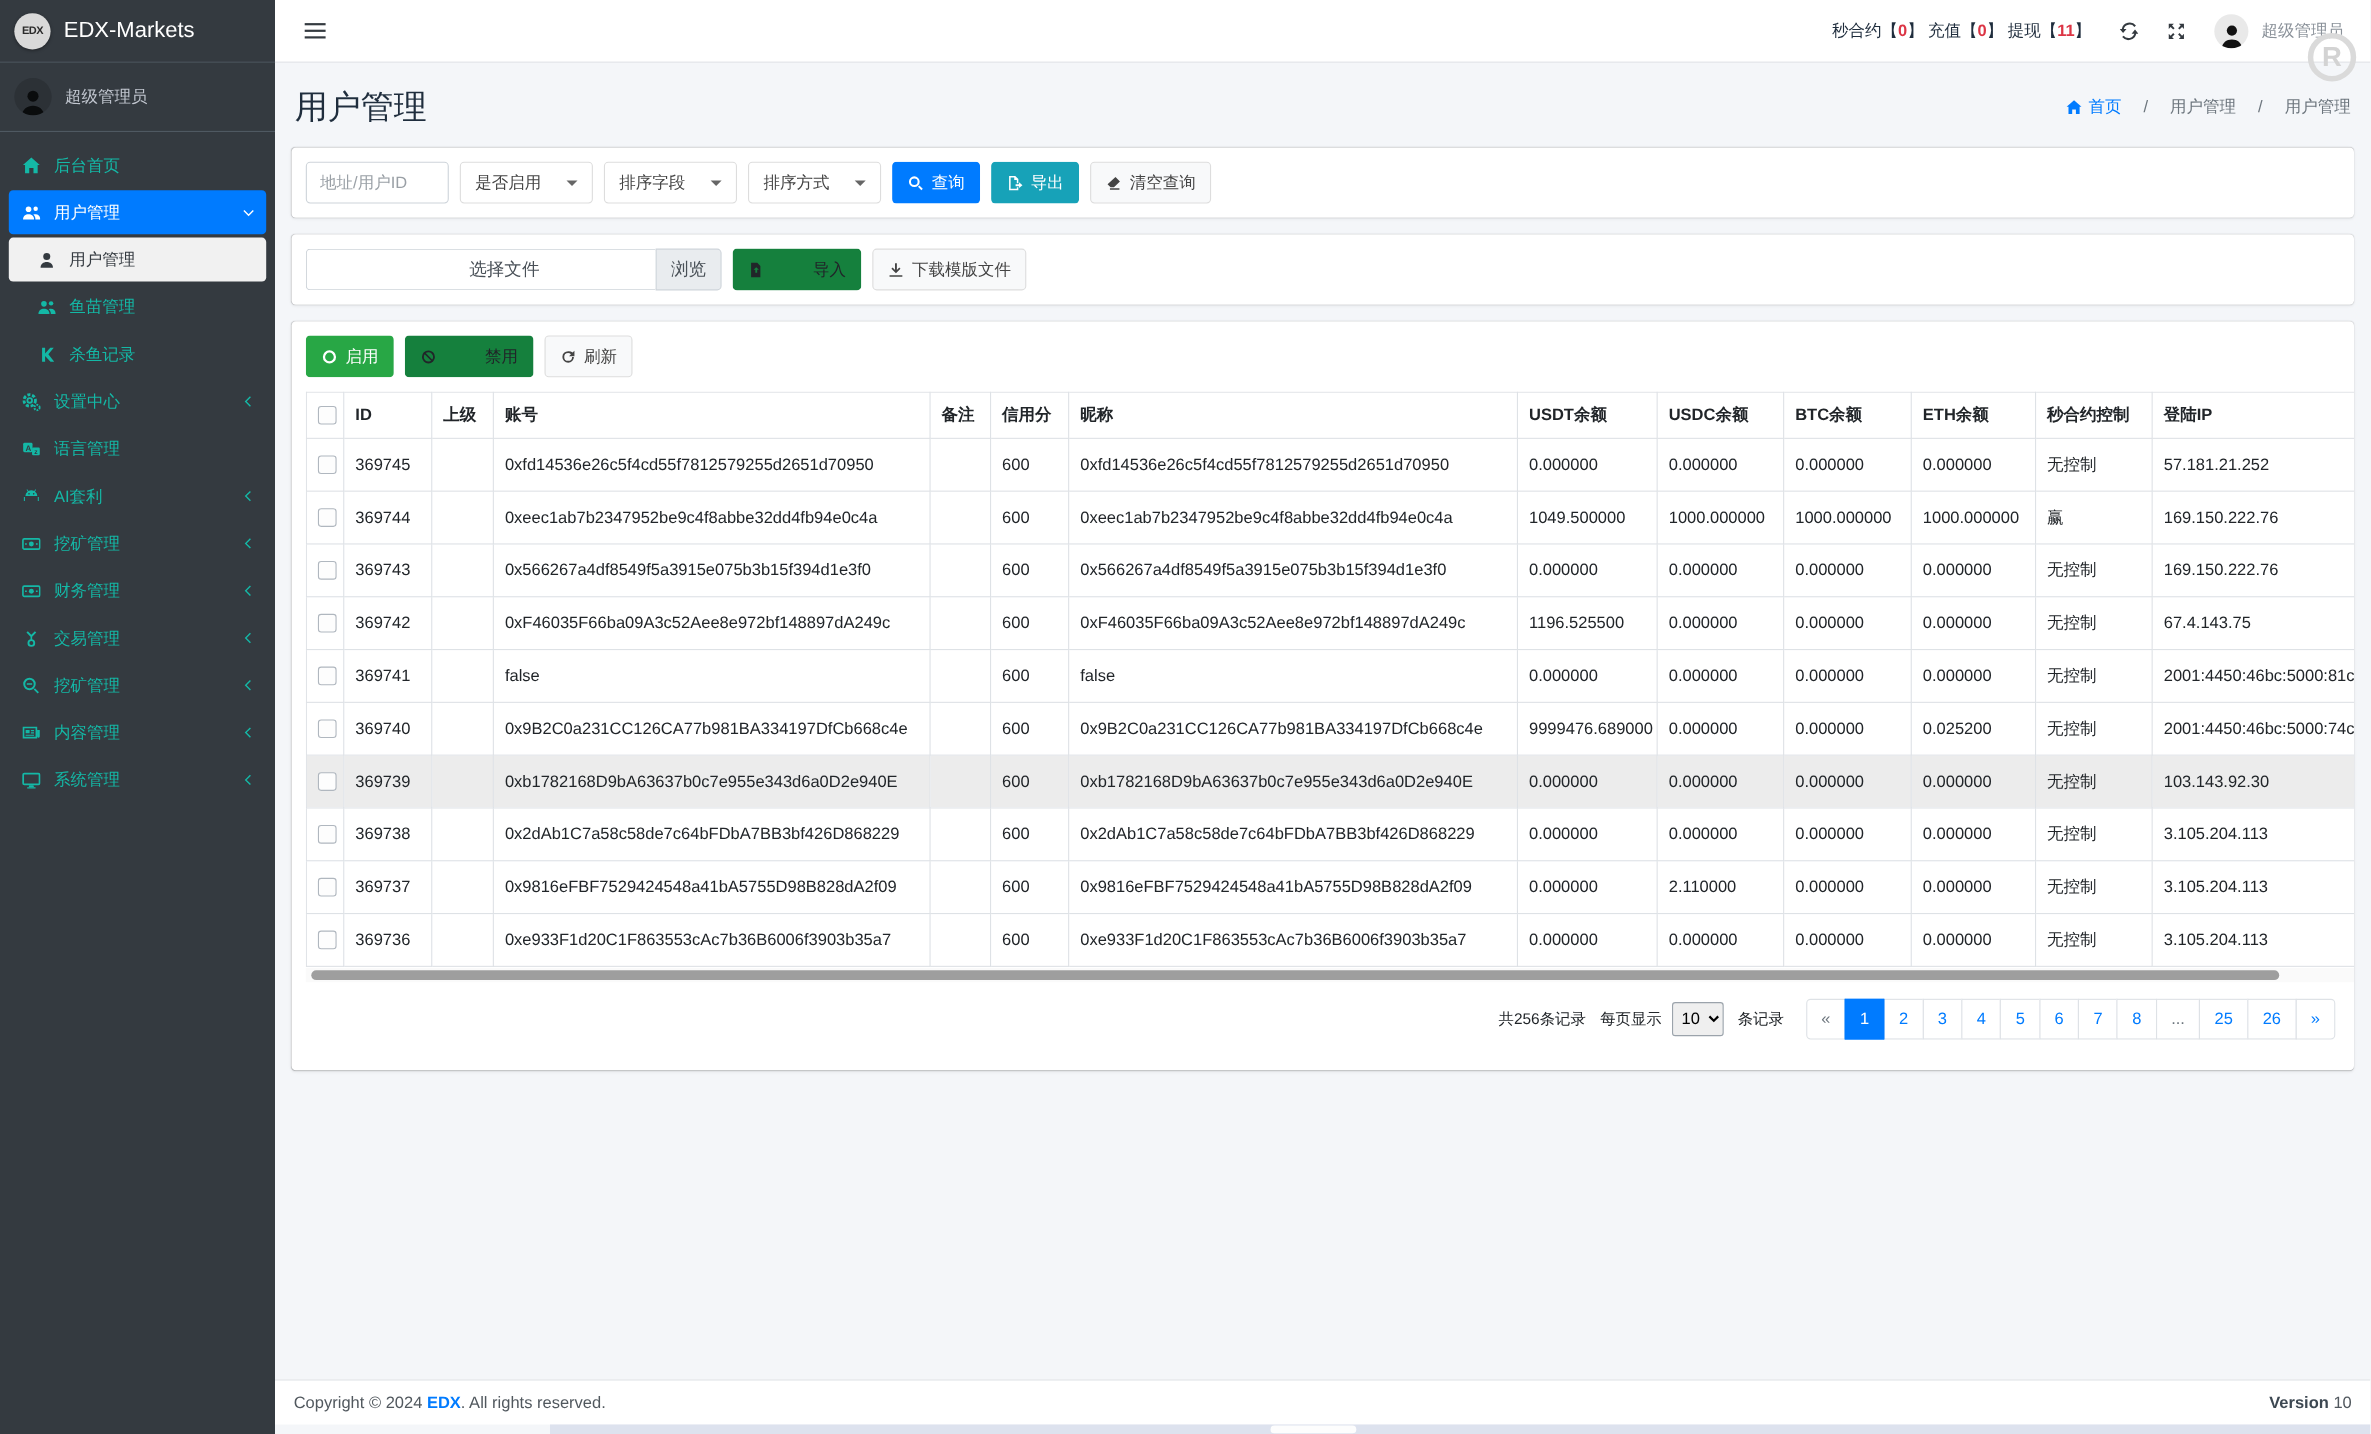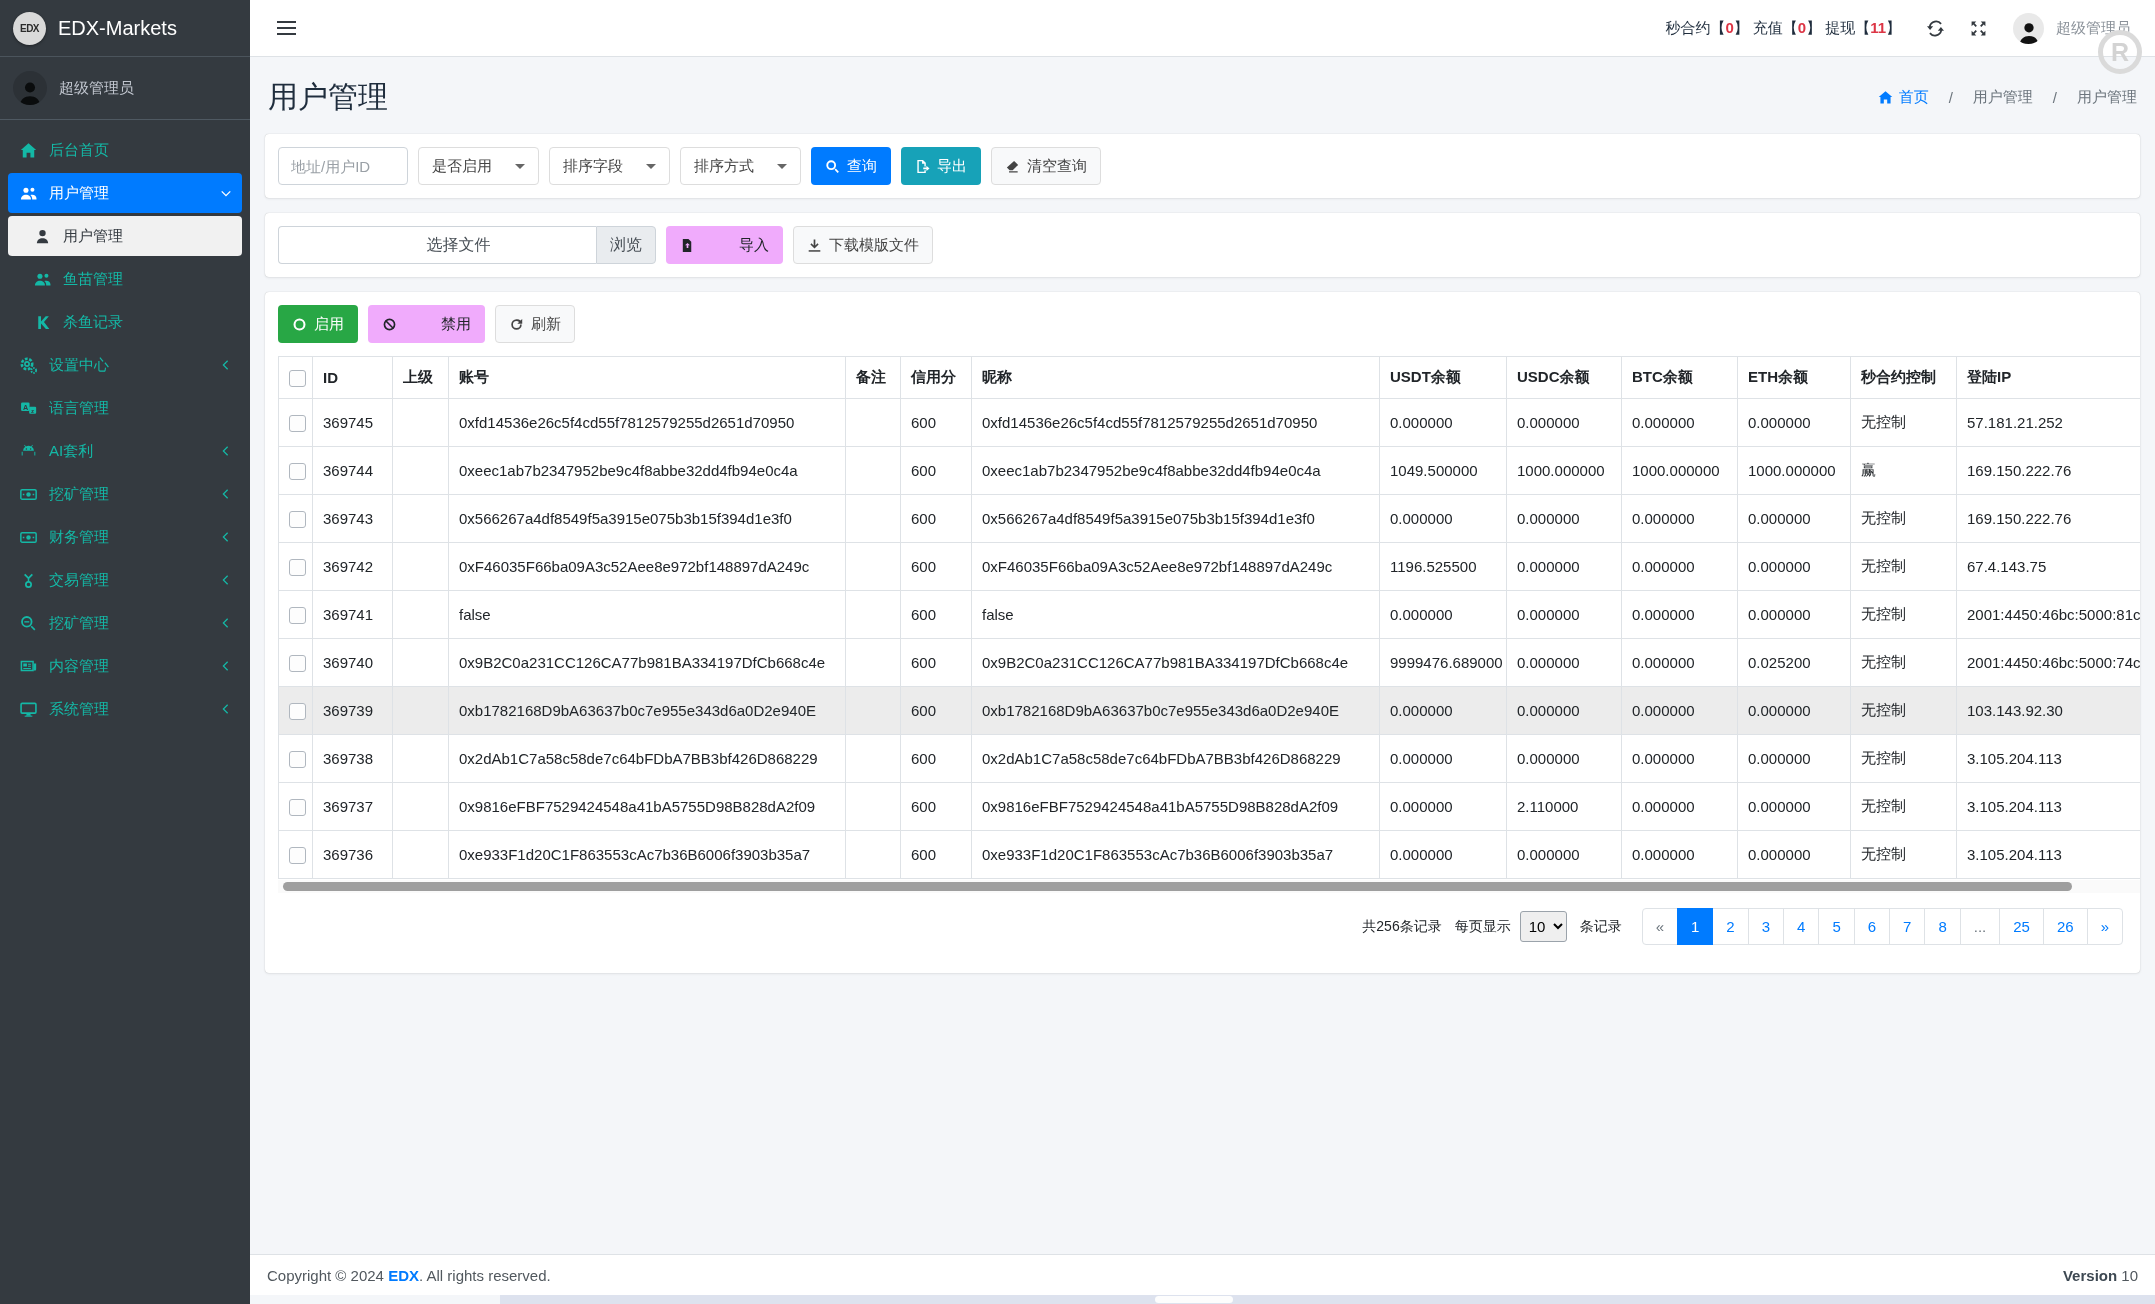--- a/index.html
+++ b/index.html
@@ -58,21 +58,21 @@
   .input-text { height:38px; border:1px solid #ced4da; border-radius:4px; padding:0 12px; font-size:15px; width:130px; color:#495057; background:#fff; }
   .input-text::placeholder { color:#9aa0a6; }
   .btn { height:38px; border-radius:4px; font-size:15px; display:inline-flex; align-items:center; gap:7px;
     padding:0 13px; border:1px solid transparent; cursor:pointer; background:#fff; font-family:inherit; }
   .btn svg { width:15px; height:15px; fill:currentColor; }
   .btn-outline { border-color:#ddd; color:#444; }
   .btn-outline .caret { margin-left:16px; width:0; height:0; border-left:5px solid transparent; border-right:5px solid transparent; border-top:5px solid #666; }
   .btn-primary { background:#007bff; color:#fff; }
   .btn-teal { background:#17a2b8; color:#fff; }
   .btn-light { background:#f8f9fa; border-color:#ddd; color:#444; }
-  .btn-warning { background:#f0abfc; color:#212529;gap:44px; }
+  .btn-warning { background:#15803d; color:#212529;gap:44px; }
   .btn-success { background:#28a745; color:#fff; }
   .file-group { display:flex; width:378px; height:38px; cursor:pointer; }
   .file-text { flex:1; border:1px solid #ced4da; border-right:0; border-radius:4px 0 0 4px; display:flex; align-items:center; justify-content:center; font-size:16px; color:#495057; background:#fff;padding-left:42px; }
   .file-browse { border:1px solid #ced4da; background:#e9ecef; padding:0 13px; border-radius:0 4px 4px 0; display:flex; align-items:center; font-size:16px; color:#495057; }
   
   .table-wrap { overflow:hidden; margin-top:13px; width:1862px; }
   table.data { border-collapse:collapse; width:1888px; font-size:15px; table-layout:fixed; }
   table.data th, table.data td { border:1px solid #dee2e6; padding:14px 10px; text-align:left; white-space:nowrap; overflow:hidden; }
   table.data th { font-weight:bold; padding:11px 10px; }
   tr.hl td { background:#ececec; }

